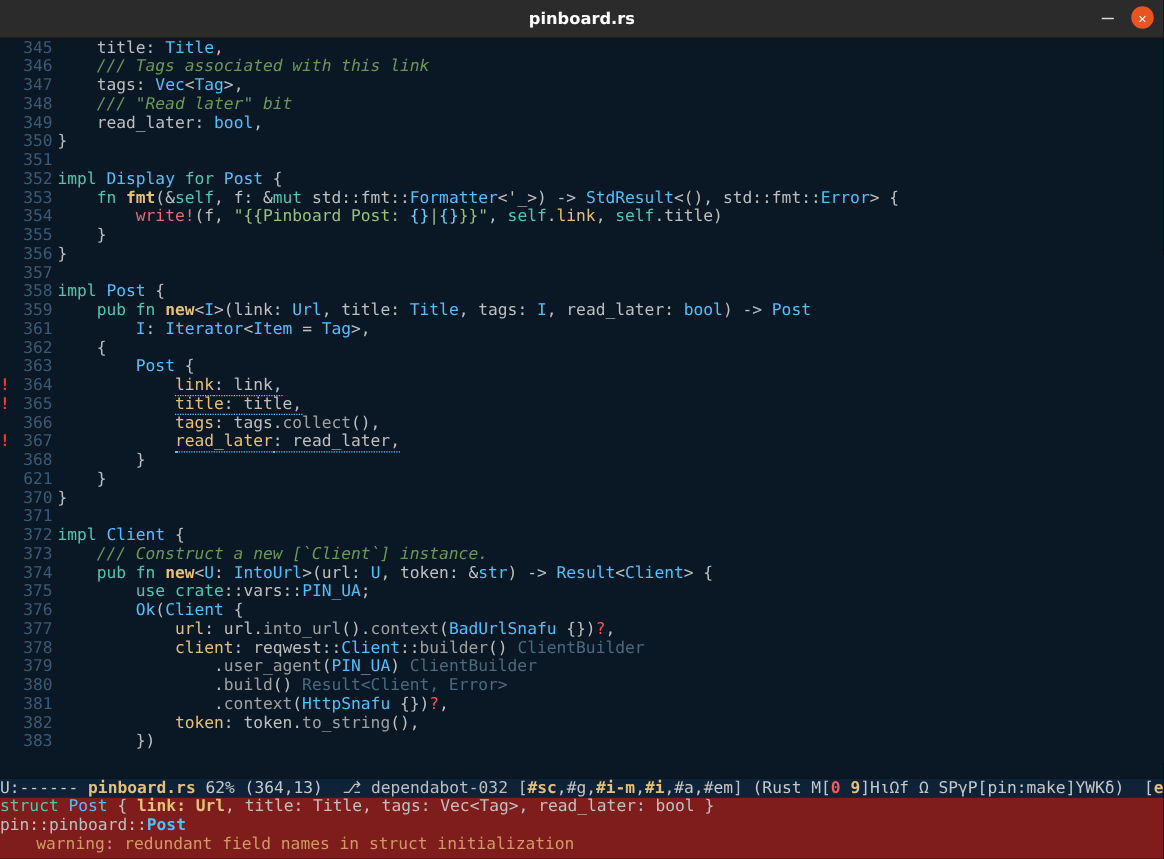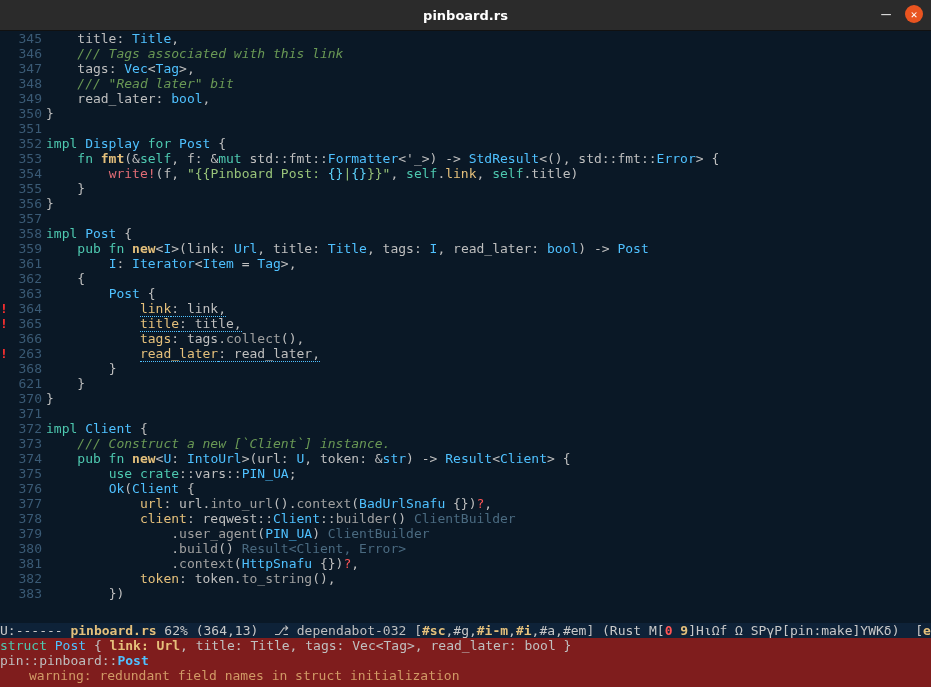--- a/index.html
+++ b/index.html
@@ -147,21 +147,21 @@
     <div class="code-row"><div class="gutter-ind"></div><div class="line-no">356</div><div class="code"><span class="punct">}</span></div></div>
     <div class="code-row"><div class="gutter-ind"></div><div class="line-no">357</div><div class="code"></div></div>
     <div class="code-row"><div class="gutter-ind"></div><div class="line-no">358</div><div class="code"><span class="kw">impl</span> <span class="ty">Post</span> <span class="punct">{</span></div></div>
     <div class="code-row"><div class="gutter-ind"></div><div class="line-no">359</div><div class="code">    <span class="kw">pub fn</span> <span class="id" style="color:#e5c07b;font-weight:bold">new</span><span class="punct">&lt;</span><span class="ty">I</span><span class="punct">&gt;(</span><span class="id">link</span><span class="punct">: </span><span class="ty">Url</span><span class="punct">, </span><span class="id">title</span><span class="punct">: </span><span class="ty">Title</span><span class="punct">, </span><span class="id">tags</span><span class="punct">: </span><span class="ty">I</span><span class="punct">, </span><span class="id">read_later</span><span class="punct">: </span><span class="ty">bool</span><span class="punct">) -&gt; </span><span class="ty">Post</span></div></div>
     <div class="code-row"><div class="gutter-ind"></div><div class="line-no">361</div><div class="code">        <span class="ty">I</span><span class="punct">: </span><span class="ty">Iterator</span><span class="punct">&lt;</span><span class="ty">Item</span> <span class="punct">=</span> <span class="ty">Tag</span><span class="punct">&gt;,</span></div></div>
     <div class="code-row"><div class="gutter-ind"></div><div class="line-no">362</div><div class="code">    <span class="punct">{</span></div></div>
     <div class="code-row"><div class="gutter-ind"></div><div class="line-no">363</div><div class="code">        <span class="ty">Post</span> <span class="punct">{</span></div></div>
     <div class="code-row"><div class="gutter-ind">!</div><div class="line-no">364</div><div class="code">            <span class="und" style="color:#e5c07b">link</span><span class="und"><span class="punct">: </span><span class="id">link</span><span class="punct">,</span></span></div></div>
     <div class="code-row"><div class="gutter-ind">!</div><div class="line-no">365</div><div class="code">            <span class="und" style="color:#e5c07b">title</span><span class="und"><span class="punct">: </span><span class="id">title</span><span class="punct">,</span></span></div></div>
     <div class="code-row"><div class="gutter-ind"></div><div class="line-no">366</div><div class="code">            <span class="id" style="color:#e5c07b">tags</span><span class="punct">: </span><span class="id">tags</span><span class="punct">.</span><span class="fncall">collect</span><span class="punct">(),</span></div></div>
-    <div class="code-row"><div class="gutter-ind">!</div><div class="line-no">263</div><div class="code">            <span class="und" style="color:#e5c07b">read_later</span><span class="und"><span class="punct">: </span><span class="id">read_later</span><span class="punct">,</span></span></div></div>
+    <div class="code-row"><div class="gutter-ind">!</div><div class="line-no">367</div><div class="code">            <span class="und" style="color:#e5c07b">read_later</span><span class="und"><span class="punct">: </span><span class="id">read_later</span><span class="punct">,</span></span></div></div>
     <div class="code-row"><div class="gutter-ind"></div><div class="line-no">368</div><div class="code">        <span class="punct">}</span></div></div>
     <div class="code-row"><div class="gutter-ind"></div><div class="line-no">621</div><div class="code">    <span class="punct">}</span></div></div>
     <div class="code-row"><div class="gutter-ind"></div><div class="line-no">370</div><div class="code"><span class="punct">}</span></div></div>
     <div class="code-row"><div class="gutter-ind"></div><div class="line-no">371</div><div class="code"></div></div>
     <div class="code-row"><div class="gutter-ind"></div><div class="line-no">372</div><div class="code"><span class="kw">impl</span> <span class="ty">Client</span> <span class="punct">{</span></div></div>
     <div class="code-row"><div class="gutter-ind"></div><div class="line-no">373</div><div class="code">    <span class="cm">/// Construct a new [`Client`] instance.</span></div></div>
     <div class="code-row"><div class="gutter-ind"></div><div class="line-no">374</div><div class="code">    <span class="kw">pub fn</span> <span class="id" style="color:#e5c07b;font-weight:bold">new</span><span class="punct">&lt;</span><span class="ty">U</span><span class="punct">: </span><span class="ty">IntoUrl</span><span class="punct">&gt;(</span><span class="id">url</span><span class="punct">: </span><span class="ty">U</span><span class="punct">, </span><span class="id">token</span><span class="punct">: &amp;</span><span class="ty">str</span><span class="punct">) -&gt; </span><span class="ty">Result</span><span class="punct">&lt;</span><span class="ty">Client</span><span class="punct">&gt; {</span></div></div>
     <div class="code-row"><div class="gutter-ind"></div><div class="line-no">375</div><div class="code">        <span class="kw">use</span> <span class="kw">crate</span><span class="punct">::</span><span class="path">vars</span><span class="punct">::</span><span class="ty">PIN_UA</span><span class="punct">;</span></div></div>
     <div class="code-row"><div class="gutter-ind"></div><div class="line-no">376</div><div class="code">        <span class="ty">Ok</span><span class="punct">(</span><span class="ty">Client</span> <span class="punct">{</span></div></div>
     <div class="code-row"><div class="gutter-ind"></div><div class="line-no">377</div><div class="code">            <span class="id" style="color:#e5c07b">url</span><span class="punct">: </span><span class="id">url</span><span class="punct">.</span><span class="fncall">into_url</span><span class="punct">().</span><span class="fncall">context</span><span class="punct">(</span><span class="ty">BadUrlSnafu</span> <span class="punct">{})</span><span class="red">?</span><span class="punct">,</span></div></div>

